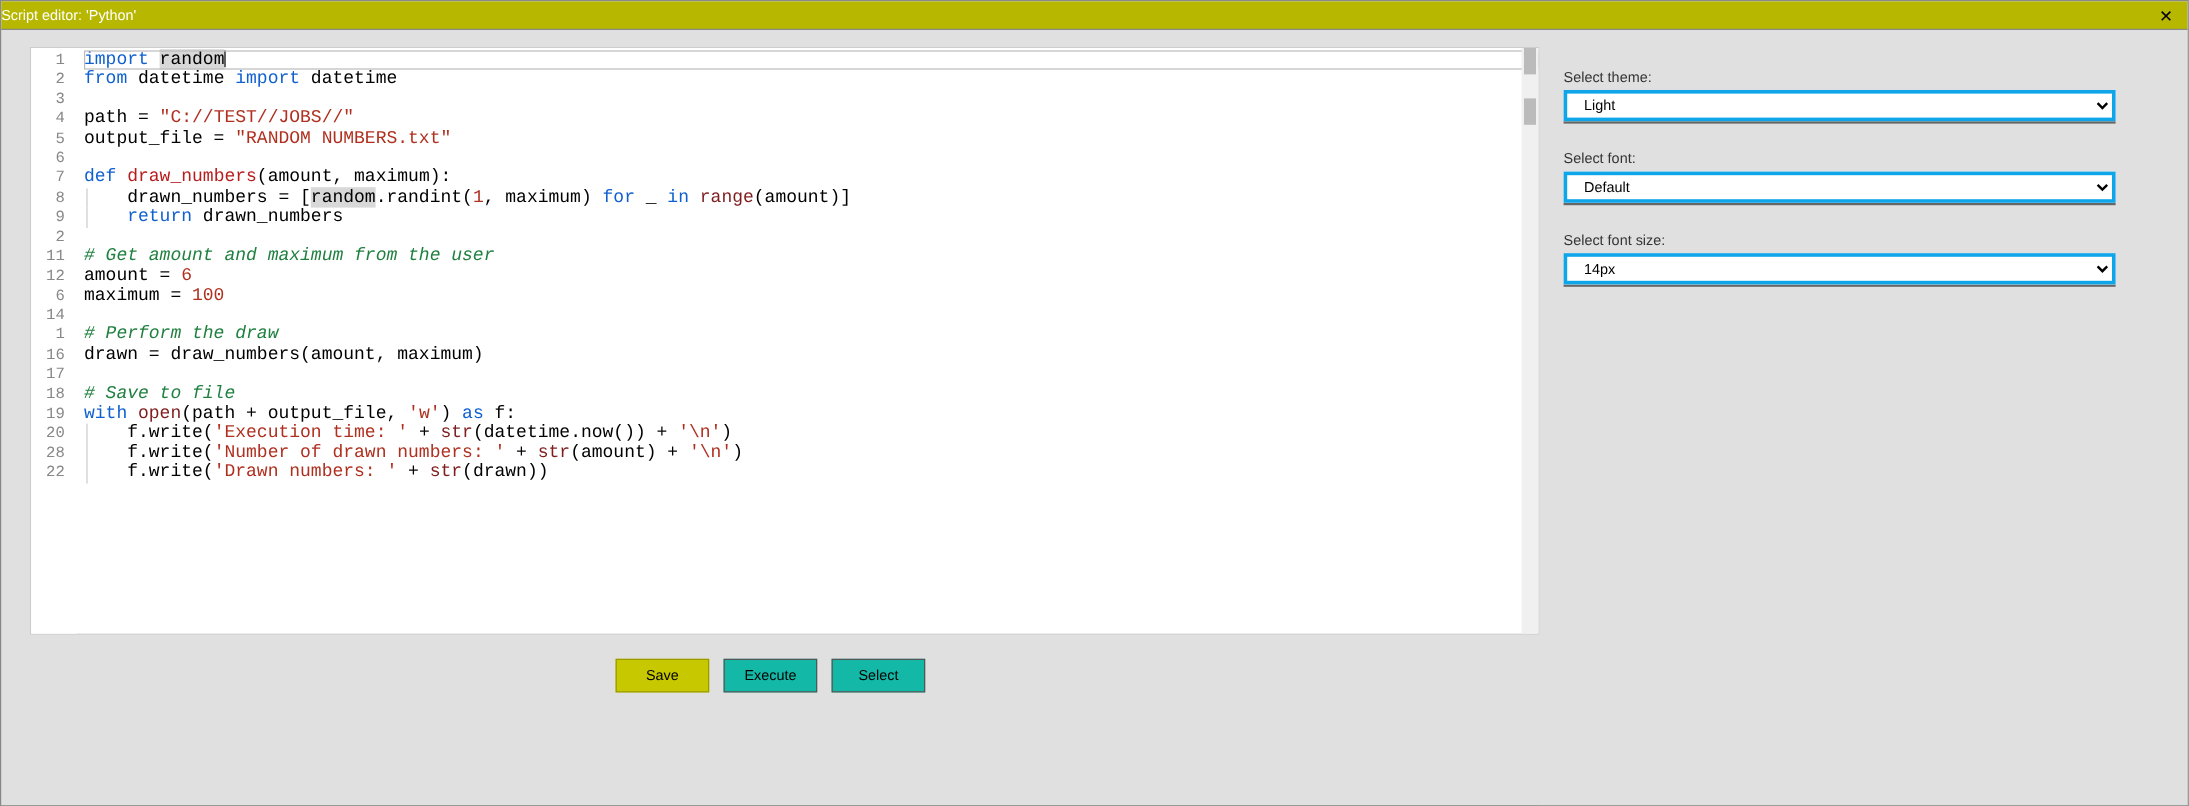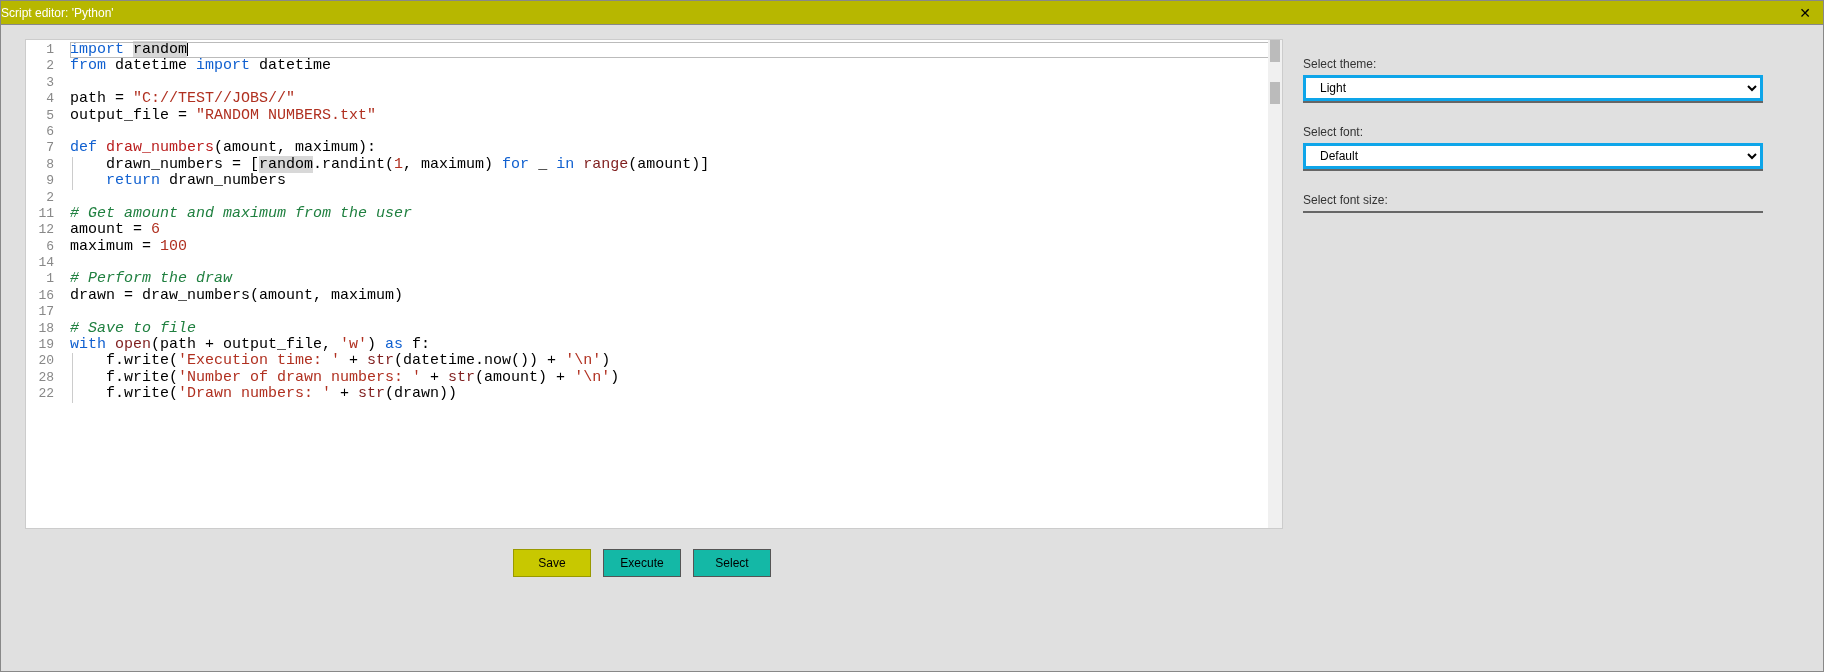--- a/index.html
+++ b/index.html
@@ -204,16 +204,19 @@
     </div>
     <div class="control-group">
       <label class="control-label">Select font:</label>
       <select class="control-select">
         <option>Default</option>
       </select>
       <div class="select-underline"></div>
     </div>
     <div class="control-group">
       <label class="control-label">Select font size:</label>
+      <select class="control-select">
+        <option>14px</option>
+      </select>
       <div class="select-underline"></div>
     </div>
   </div>
 </div>
 
 </body></html>

